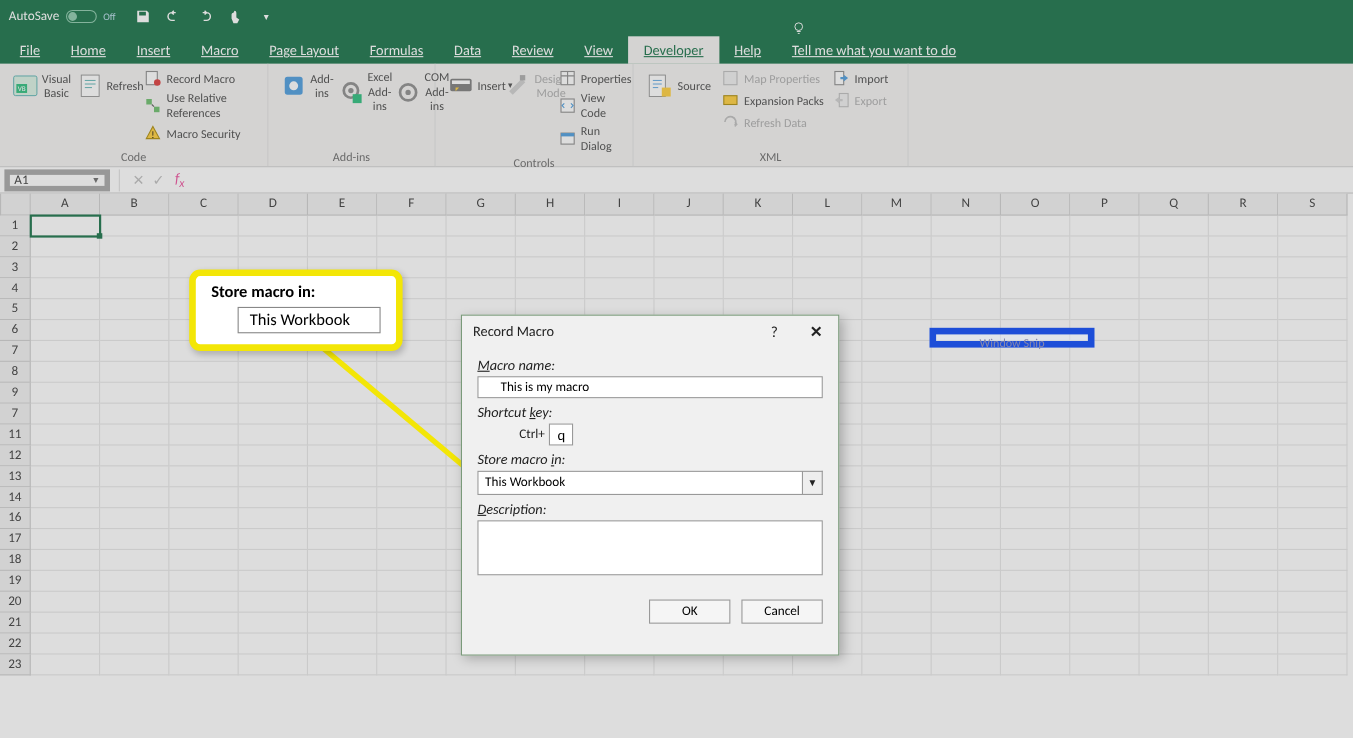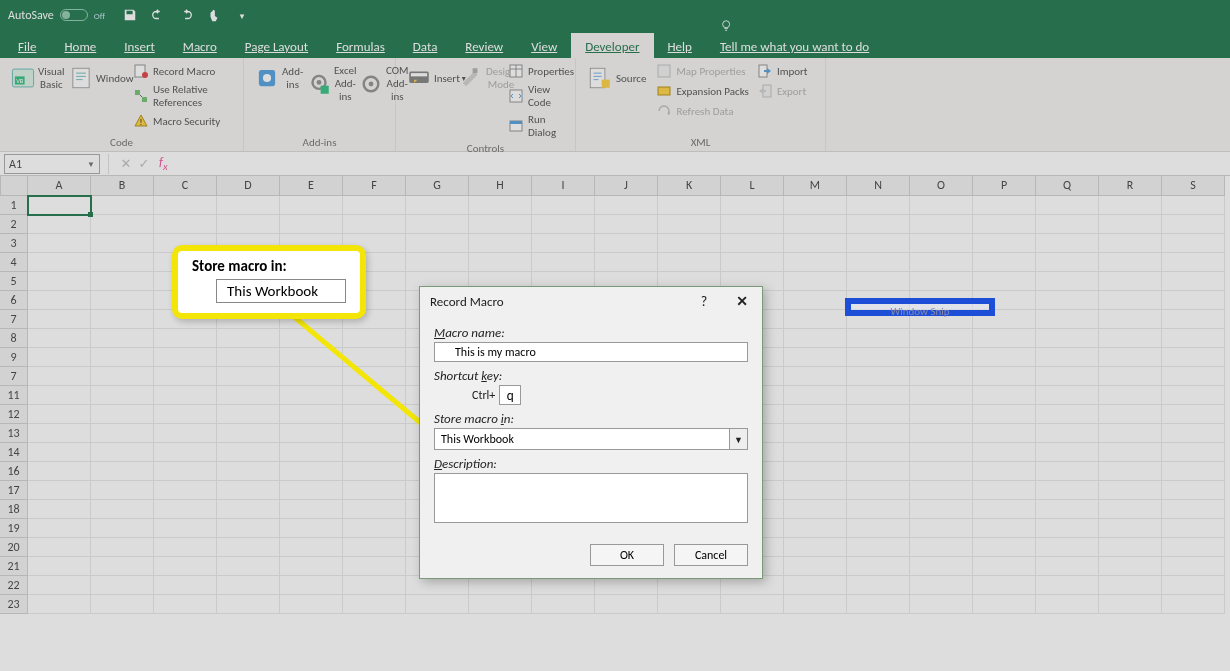--- a/index.html
+++ b/index.html
@@ -29,21 +29,21 @@
 .group-label { font-size:11px; color:#666; text-align:center; padding-top:2px; }
 .vbtn { display:flex; flex-direction:row; align-items:center; gap:2px; font-size:11px; color:#444; padding:2px 4px; min-width:48px; text-align:center; }
 .vbtn .ico { width:28px; height:28px; display:flex; align-items:center; justify-content:center; }
 .smallrow { display:flex; align-items:center; gap:4px; font-size:11px; color:#444; padding:1px 2px; }
 .smallrow .ico { width:16px; height:16px; }
 .col { display:flex; flex-direction:column; gap:2px; }
 .disabled { color:#aaa; }
 
 
 .fbar { height:24px; border-bottom:1px solid #ccc; display:flex; align-items:center; background:#fff; }
-.namebox { width:96px; height:20px; border:1px solid #a3a3a3; margin-left:4px; display:flex; align-items:center; padding:0 4px; font-size:12px; justify-content:space-between; color:#333; background:#fff;}
+.namebox { width:96px; height:20px; border:5px solid #a3a3a3; margin-left:4px; display:flex; align-items:center; padding:0 4px; font-size:12px; justify-content:space-between; color:#333; background:#fff;}
 .namebox .dd { font-size:8px; color:#666; }
 .fbar-sep { width:1px; height:20px; background:#ddd; margin:0 8px; }
 .fbar-btn { width:18px; text-align:center; font-size:13px; color:#bbb; }
 .fx { font-style:italic; font-size:13px; color:#ec4899; margin-left:6px; }
 
 
 .grid { position:relative; }
 .colheads { display:flex; height:20px; }
 .corner { width:28px; border:1px solid #ccc; border-top:none; background:#f0f0f0; }
 .ch { width:63px; border-right:1px solid #ccc; border-bottom:1px solid #ccc; background:#f0f0f0; font-size:12px; color:#333; text-align:center; line-height:19px; }
@@ -69,21 +69,21 @@
 .dlg-body { padding:4px 14px 10px; }
 .dlg-label { font-size:13px; margin-top:6px;font-style:italic; }
 .dlg-label u { text-decoration:underline; }
 .dlg-input { width:100%; height:20px; border:1px solid #999; background:#fff; padding:0 20px; font-size:12px; margin-top:2px; }
 .shortcut-row { display:flex; align-items:center; gap:4px; margin-top:2px; padding-left:38px; }
 .shortcut-row input { width:22px; height:20px; border:1px solid #999; text-align:center; }
 .combo { display:flex; margin-top:2px; }
 .combo input { flex:1; height:22px; border:1px solid #999; background:#fff; padding:0 6px; font-size:12px; }
 .combo .dd { width:18px; height:22px; border:1px solid #999; border-left:none; background:#eee; display:flex; align-items:center; justify-content:center; font-size:9px; }
 .dlg-textarea { width:100%; height:50px; border:1px solid #999; background:#fff; margin-top:2px; resize:none; padding:4px; font-size:12px; }
-.dlg-buttons { display:flex; justify-content:flex-end; gap:10px; padding:8px 14px 12px; }
+.dlg-buttons { display:flex; justify-content:flex-end; gap:10px; padding:8px 14px 28px; }
 .dlg-btn { width:74px; height:22px; border:1px solid #999; background:#f5f5f5; font-size:12px; }
 
 
 .snip { position:absolute; right:235px; top:298px; width:150px; height:18px; border:6px solid #1d4ed8; background:rgba(230,240,255,.4); font-size:11px; color:#88a; text-align:center; line-height:16px; z-index:7; }
 
 svg { display:block; }
 </style>
 </head>
 <body>
 
@@ -154,21 +154,21 @@
         <span style="white-space:pre-line">Visual
 Basic</span>
       </div>
       <div class="vbtn">
         <span class="ico">
             <svg width="26" height="26" viewBox="0 0 32 32">
               <rect x="6" y="4" width="20" height="24" fill="#fff" stroke="#888"></rect>
               <path d="M10 10h12M10 14h12M10 18h8" stroke="#4aa"></path>
             </svg>
           </span>
-        <span>Window</span>
+        <span>Refresh</span>
       </div>
       <div class="col">
         <div class="smallrow">
             <span class="ico">
               <svg width="16" height="16" viewBox="0 0 16 16">
                 <rect x="2" y="2" width="10" height="12" fill="#fff" stroke="#888"></rect>
                 <circle cx="12" cy="12" r="3" fill="#d33"></circle>
               </svg>
             </span>
             <span>Record Macro</span>

